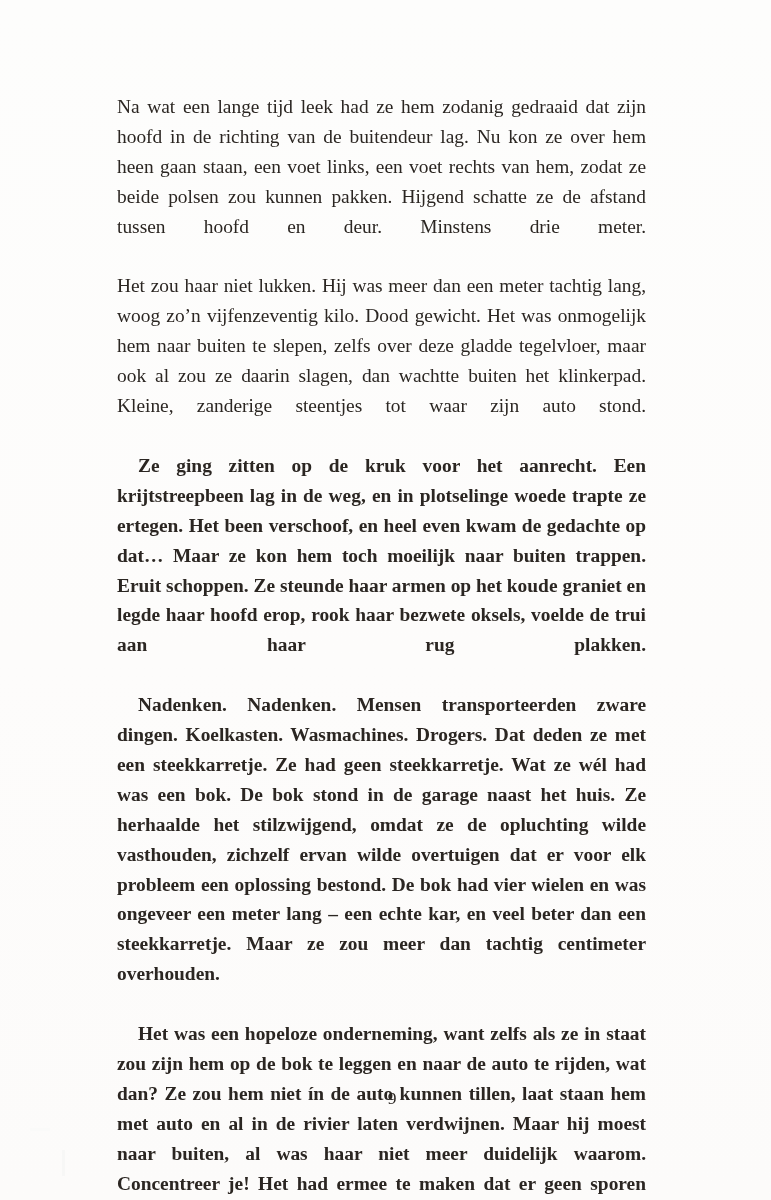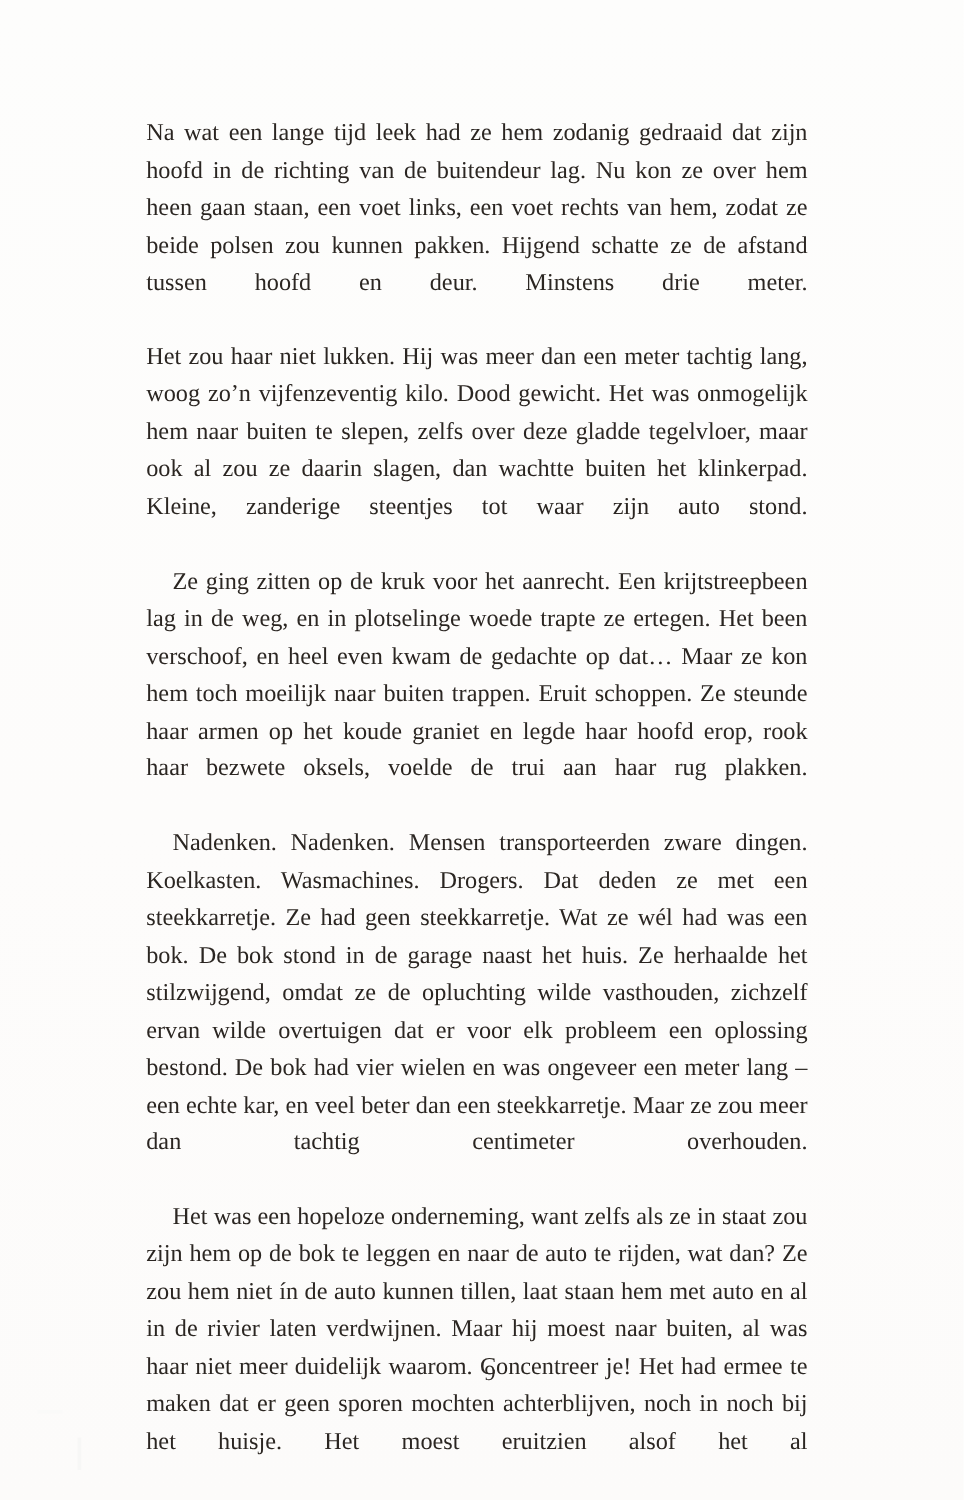--- a/index.html
+++ b/index.html
@@ -40,20 +40,21 @@
   }
 
   .para {
     margin: 0;
     text-align: justify;
     hyphens: none;
   }
 
   .para.indent {
     text-indent: 21px;
+    font-weight: bold;
   }
 
   .para.flush {
     text-indent: 0;
   }
 
   
   .para::after {
     content: "";
     display: inline-block;

